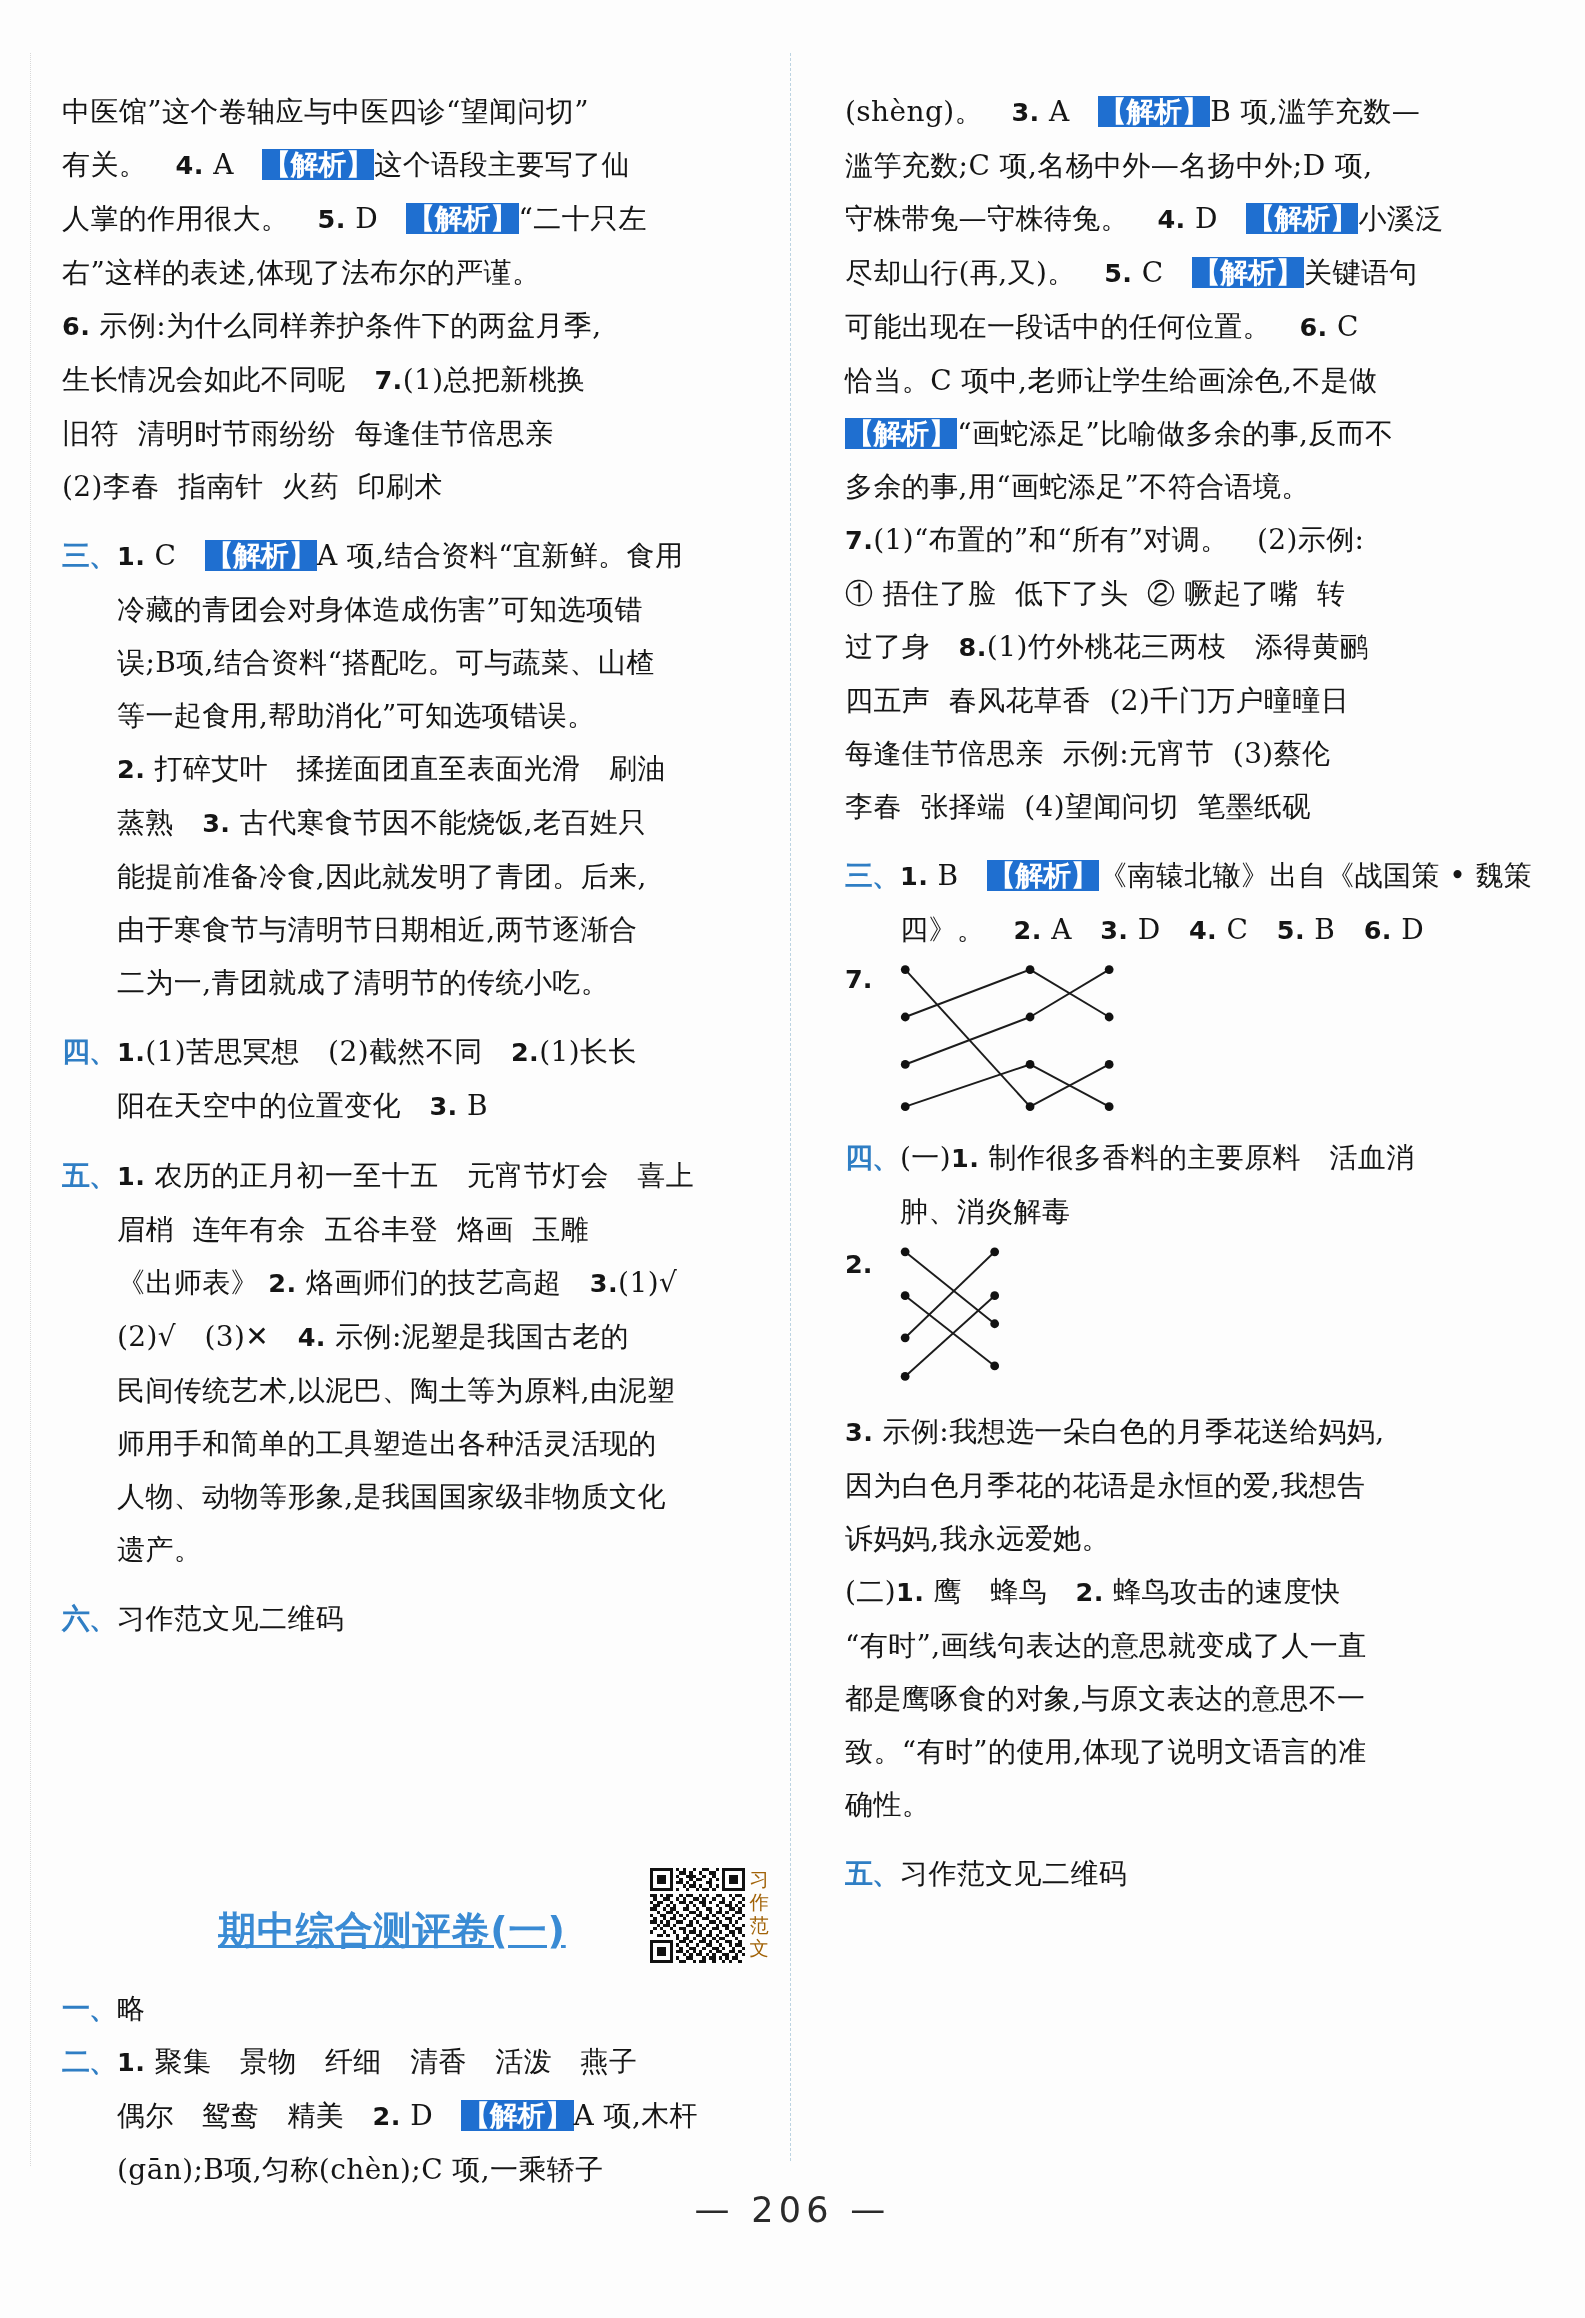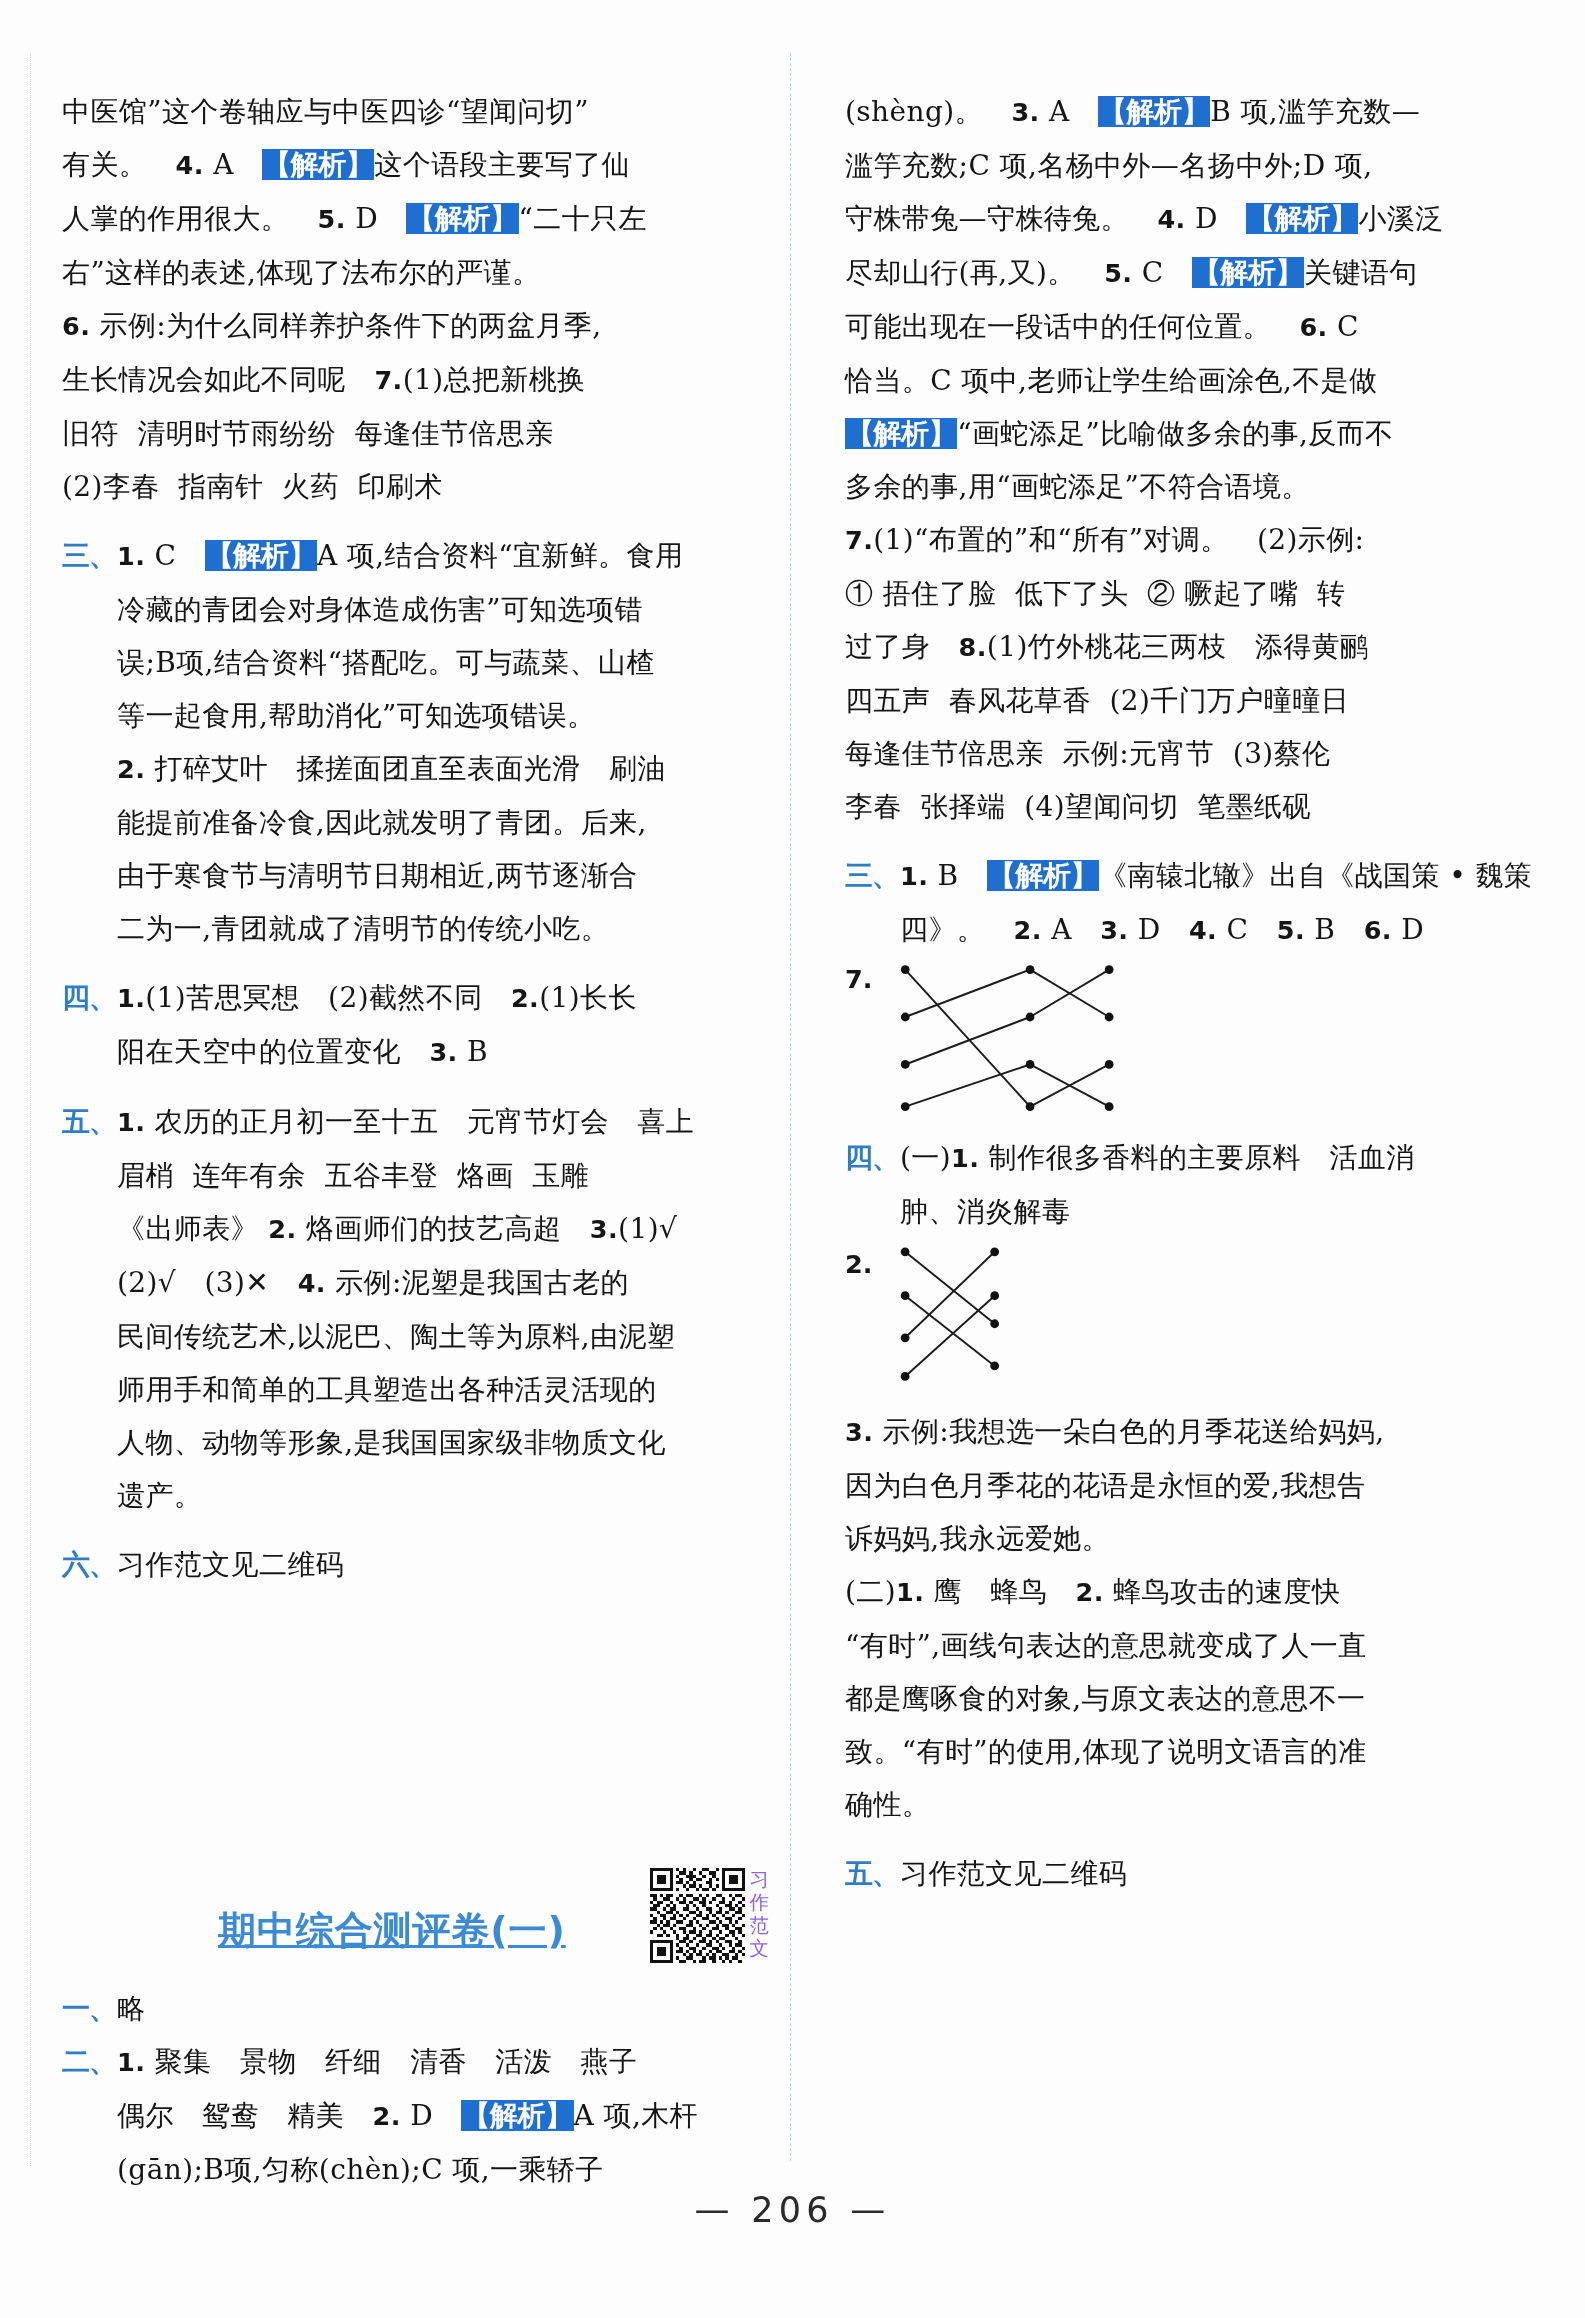--- a/index.html
+++ b/index.html
@@ -88,21 +88,21 @@
     width:95px;height:95px;
     background:#ffffff;
     position:relative;
   }
   .qr svg{display:block;}
   .qr-label{
     width:23px;
     margin-left:2.6px;
     font-size:19.4px;
     line-height:23px;
-    color:#8b5cf6;
+    color:#a16207;
     font-family:"DejaVu Serif","Liberation Serif",serif;
     text-align:center;
   }
 
   .match{position:relative;}
   .match svg{display:block;}
   .match .mnum{
     position:absolute;
     left:0;top:5.3px;
     font-family:"DejaVu Sans","Liberation Sans",sans-serif;
@@ -149,20 +149,21 @@
 
     <div class="spacer"></div>
 
     <div class="blk">
       <span class="marker">三、</span>
       <div class="line"><span class="num">1.</span> C　<span class="jx">【解析】</span>A 项,结合资料“宜新鲜。食用</div>
       <div class="line">冷藏的青团会对身体造成伤害”可知选项错</div>
       <div class="line">误;B项,结合资料“搭配吃。可与蔬菜、山楂</div>
       <div class="line">等一起食用,帮助消化”可知选项错误。</div>
       <div class="line"><span class="num">2.</span> 打碎艾叶　揉搓面团直至表面光滑　刷油</div>
+      <div class="line">蒸熟　<span class="num">3.</span> 古代寒食节因不能烧饭,老百姓只</div>
       <div class="line">能提前准备冷食,因此就发明了青团。后来,</div>
       <div class="line">由于寒食节与清明节日期相近,两节逐渐合</div>
       <div class="line">二为一,青团就成了清明节的传统小吃。</div>
     </div>
 
     <div class="spacer"></div>
 
     <div class="blk">
       <span class="marker">四、</span>
       <div class="line"><span class="num">1.</span>(1)苦思冥想　(2)截然不同　<span class="num">2.</span>(1)长长</div>

